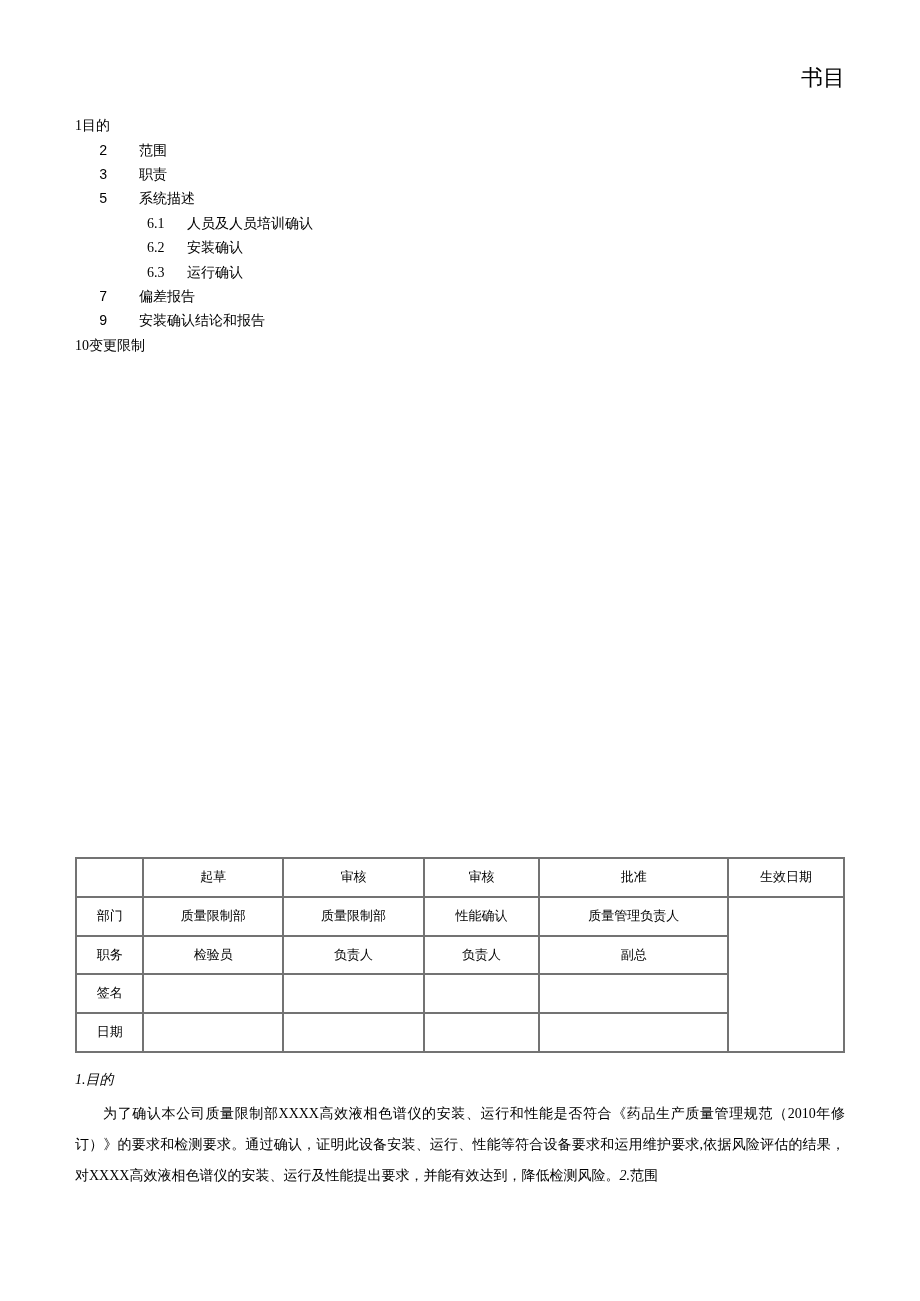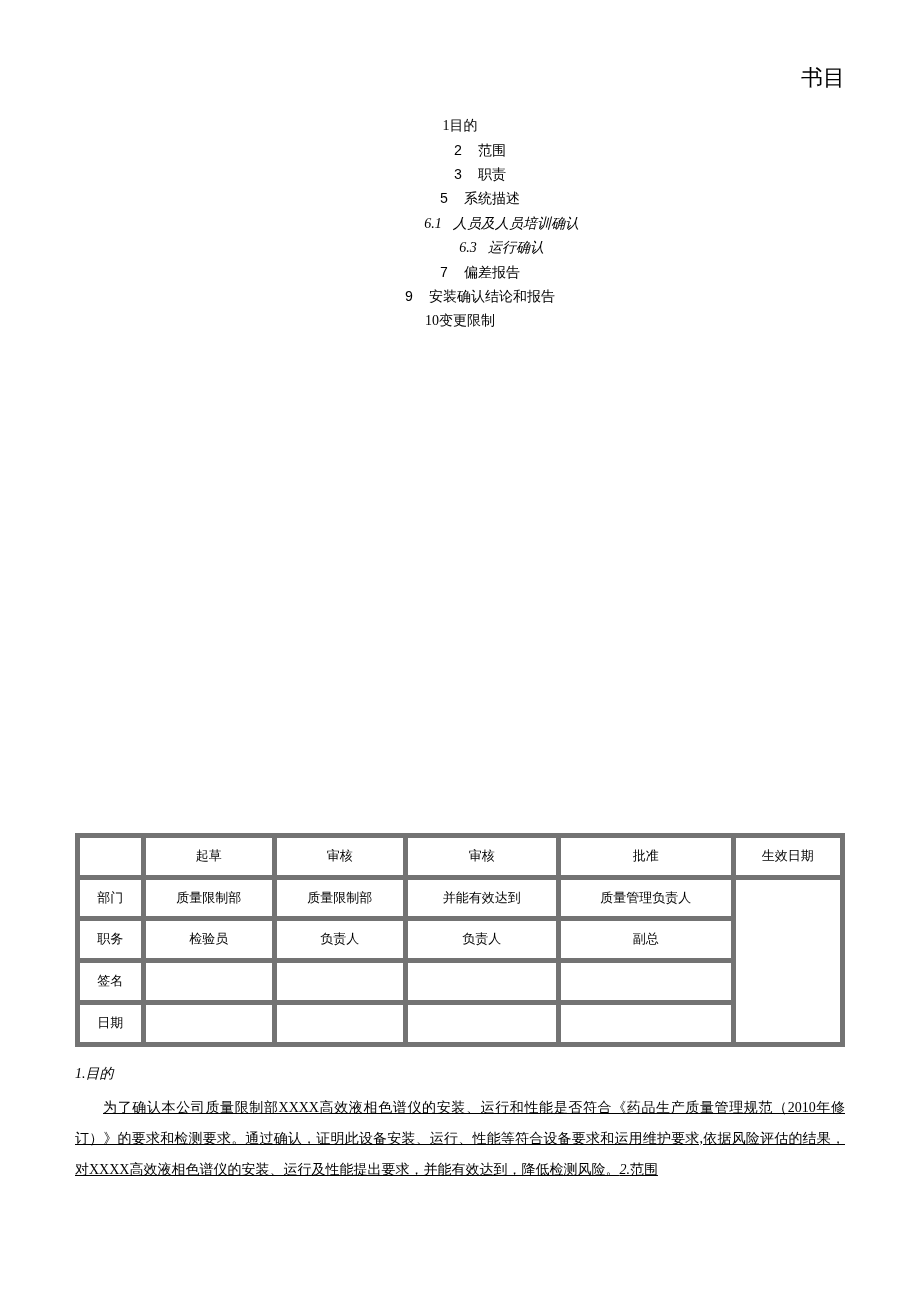--- a/index.html
+++ b/index.html
@@ -13,58 +13,55 @@
   width: 920px;
   box-sizing: border-box;
 }
 .title {
   text-align: right;
   font-size: 22px;
   margin-bottom: 20px;
 }
 .toc {
   margin-bottom: 500px;
-  text-align: center;
 }
 .toc-line {
   margin: 2px 0;
 }
 .toc-sub {
   padding-left: 72px;
-  font-style: italic;
 }
 .toc-1 {
   padding-left: 24px;
   font-family: Liberation Mono, monospace;
 }
 .toc-num {
   display: inline-block;
   width: 40px;
 }
 .toc-sub-num {
   display: inline-block;
   width: 40px;
 }
 table {
   border-collapse: collapse;
   width: 100%;
   margin-bottom: 16px;
 }
 td, th {
-  border: 5px solid #737373;
+  border: 2px solid #737373;
   text-align: center;
   padding: 8px 4px;
   font-weight: normal;
   font-size: 13px;
 }
 .para {
   margin: 8px 0;
   text-align: justify;
   line-height: 2.2;
-  text-decoration: underline;
 }
 .para.indent {
   text-indent: 2em;
 }
 .section-h {
   margin: 8px 0;
   font-style: italic;
 }
 .italic-inline {
   font-style: italic;
@@ -74,41 +71,42 @@
 <body>
 
 <div class="title">书目</div>
 
 <div class="toc">
   <div class="toc-line">1目的</div>
   <div class="toc-line toc-1"><span class="toc-num">2</span><span>范围</span></div>
   <div class="toc-line toc-1"><span class="toc-num">3</span><span>职责</span></div>
   <div class="toc-line toc-1"><span class="toc-num">5</span><span>系统描述</span></div>
   <div class="toc-line toc-sub"><span class="toc-sub-num">6.1</span><span>人员及人员培训确认</span></div>
+  <div class="toc-line toc-sub"><span class="toc-sub-num">6.2</span><span>安装确认</span></div>
   <div class="toc-line toc-sub"><span class="toc-sub-num">6.3</span><span>运行确认</span></div>
   <div class="toc-line toc-1"><span class="toc-num">7</span><span>偏差报告</span></div>
   <div class="toc-line toc-1"><span class="toc-num">9</span><span>安装确认结论和报告</span></div>
   <div class="toc-line">10变更限制</div>
 </div>
 
 <table>
   <tbody>
       <tr>
     <td></td>
     <td>起草</td>
     <td>审核</td>
     <td>审核</td>
     <td>批准</td>
     <td>生效日期</td>
   </tr>
   <tr>
     <td>部门</td>
     <td>质量限制部</td>
     <td>质量限制部</td>
-    <td>并能有效达到</td>
+    <td>性能确认</td>
     <td>质量管理负责人</td>
     <td rowspan="4"></td>
   </tr>
   <tr>
     <td>职务</td>
     <td>检验员</td>
     <td>负责人</td>
     <td>负责人</td>
     <td>副总</td>
   </tr>

